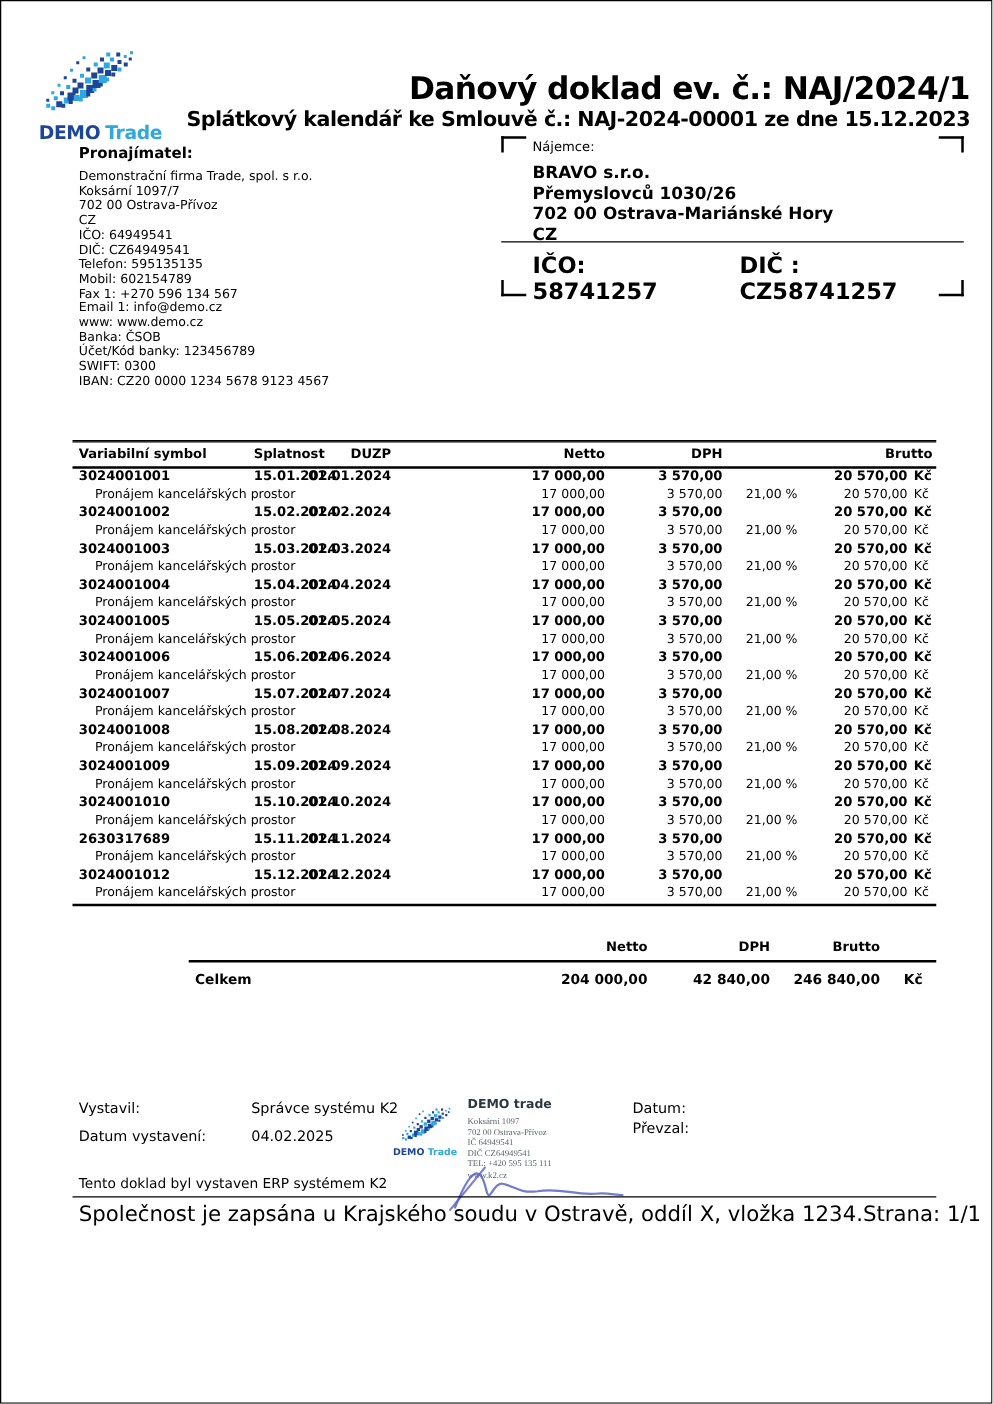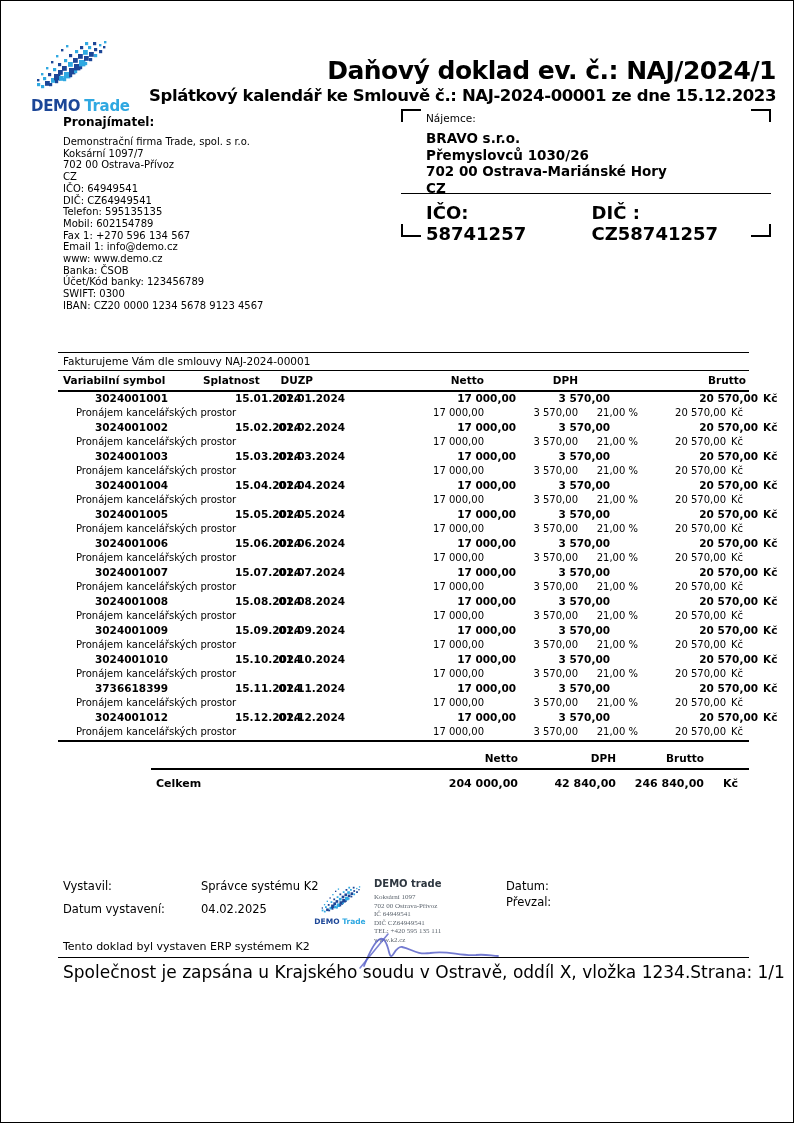--- a/index.html
+++ b/index.html
@@ -39,21 +39,21 @@
   .line-thin { border-top:1px solid #000; }
   .line-thick { border-top:2.5px solid #000; }
   .intro { font-size:10.5px; padding:2px 5px 3px 5px; }
   .trow { display:grid; grid-template-columns:145px 43px 67px 171px 94px 60px 88px 23px; align-items:baseline; }
   .thead { padding:3px 0 4px 0; }
   .thead .cell { font-size:10.5px; font-weight:bold; }
   .cell { white-space:nowrap; overflow:visible; }
   .c-l { text-align:left; padding-left:5px; }
   .c-r { text-align:right; }
   .span-brutto { grid-column:7/9; text-align:right; padding-right:3px; }
-  .trow.main { height:15px;margin-left:32px; }
+  .trow.main { height:15px; }
   .trow.main .cell { font-size:10.5px; font-weight:bold; }
   .trow.detail { height:14px; }
   .trow.detail .cell { font-size:10px; font-weight:normal; }
   .span3 { grid-column:1/4; padding-left:18px; }
   .kc { padding-left:5px; text-align:left; }
   
   .totals { position:absolute; left:57px; top:745px; width:691px; }
   .totrow { display:grid; grid-template-columns:93px 187px 180px 98px 88px 45px; align-items:baseline; }
   .totrow .cell { font-size:10.5px; font-weight:bold; white-space:nowrap; }
   .tot-head { padding:6px 0 3px 0; }
@@ -184,21 +184,20 @@
     </div>
     <div class="cust-divider"></div>
     <div class="cust-ids" style="left:25px;">
       <span>IČO: 58741257</span>
       <span>DIČ : CZ58741257</span>
     </div>
   </div>
 
   <div class="invtable">
     <div class="line-thin"></div>
-    <div class="intro">Fakturujeme Vám dle smlouvy NAJ-2024-00001</div>
     <div class="line-thin"></div>
     <div class="trow thead">
       <div class="cell c-l">Variabilní symbol</div>
       <div class="cell c-r">Splatnost</div>
       <div class="cell c-r">DUZP</div>
       <div class="cell c-r">Netto</div>
       <div class="cell c-r">DPH</div>
       <div class="cell"></div>
       <div class="cell span-brutto">Brutto</div>
     </div>
@@ -378,21 +377,21 @@
         </div>
         <div class="trow detail">
           <div class="cell span3">Pronájem kancelářských prostor</div>
           <div class="cell c-r">17 000,00</div>
           <div class="cell c-r">3 570,00</div>
           <div class="cell c-r">21,00 %</div>
           <div class="cell c-r">20 570,00</div>
           <div class="cell kc">Kč</div>
         </div>
         <div class="trow main">
-          <div class="cell c-l">3736618399</div>
+          <div class="cell c-l">2630317689</div>
           <div class="cell c-r">15.11.2024</div>
           <div class="cell c-r">01.11.2024</div>
           <div class="cell c-r">17 000,00</div>
           <div class="cell c-r">3 570,00</div>
           <div class="cell"></div>
           <div class="cell c-r">20 570,00</div>
           <div class="cell kc">Kč</div>
         </div>
         <div class="trow detail">
           <div class="cell span3">Pronájem kancelářských prostor</div>

